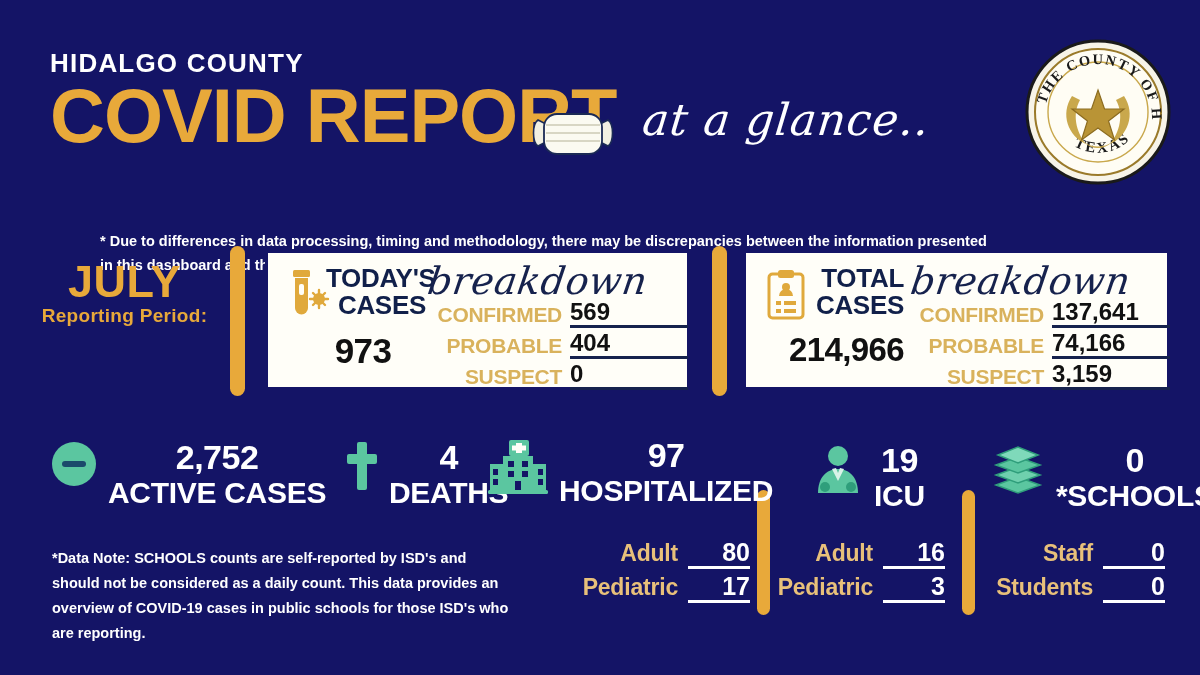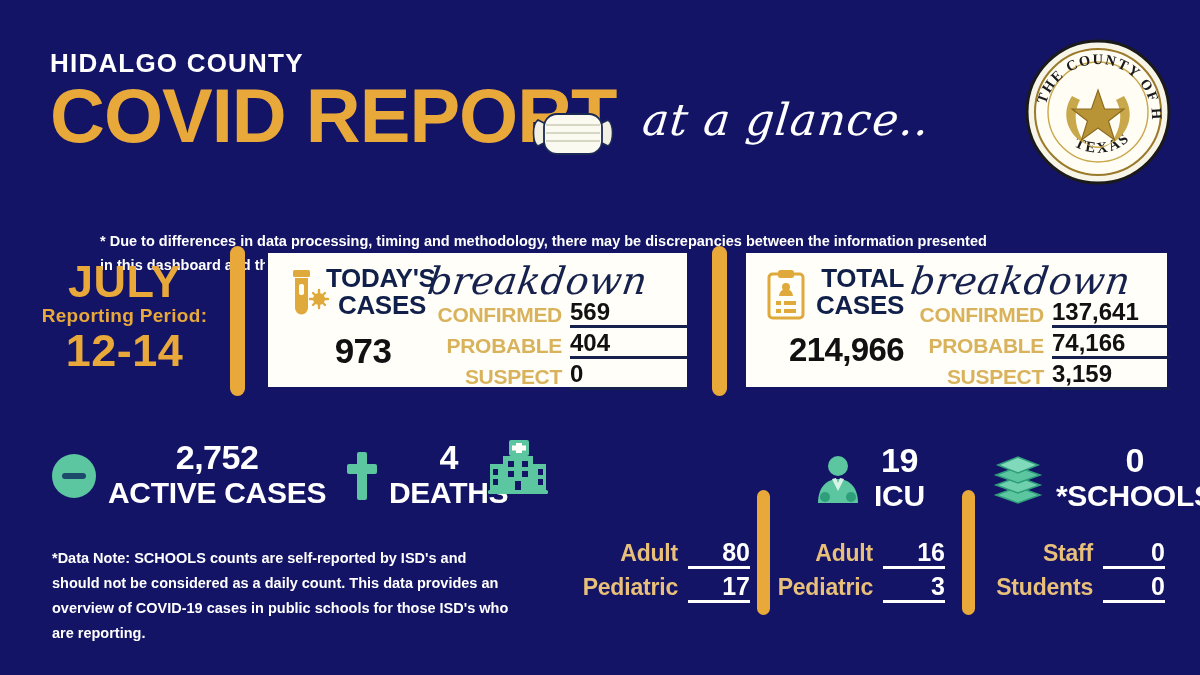--- a/index.html
+++ b/index.html
@@ -193,21 +193,21 @@
     text-align: left;
     line-height: 1.05;
     min-width: 118px;
     margin-left: 8px;
     padding-bottom: 1px;
   }
   
   .stat {
     position: absolute;
     display: flex;
-    align-items: center;
+    align-items: flex-start;
   }
   .stat-icon { flex: 0 0 auto; }
   .stat-text { margin-left: 10px; text-align: center; }
   .stat-num {
     color: #ffffff;
     font-size: 34px;
     font-weight: bold;
     line-height: 1;
     letter-spacing: -0.5px;
   }
@@ -299,21 +299,20 @@
     </text>
     <path d="M48 58 C36 76 44 98 62 106 C52 94 48 76 56 62 Z" fill="#c9a84c"></path>
     <path d="M100 58 C112 76 104 98 86 106 C96 94 100 76 92 62 Z" fill="#c9a84c"></path>
     <path d="M60 104 C68 110 80 110 88 104 C80 112 68 112 60 104 Z" fill="#c9a84c"></path>
     <polygon points="74,52 80.5,71 100,71 84.5,83 90.5,102 74,90 57.5,102 63.5,83 48,71 67.5,71" fill="#b99436" stroke="#8c6c20" stroke-width="1.2"></polygon>
   </svg>
 
   <div id="reporting-period">
     <div id="reporting-month">JULY</div>
     <div id="reporting-label">Reporting Period:</div>
-    <div id="reporting-days">12-14</div>
   </div>
 
   <div class="gold-bar" id="bar-today"></div>
   <div class="gold-bar" id="bar-total"></div>
   <div class="gold-bar" id="bar-icu"></div>
   <div class="gold-bar" id="bar-schools"></div>
 
   <div class="case-panel" id="panel-today">
     <div class="panel-inner">
       <svg class="panel-icon" viewBox="0 0 44 54">
@@ -419,20 +418,24 @@
         <rect x="21" y="33" width="6" height="6"></rect>
           <rect x="35" y="33" width="6" height="6"></rect>
         <rect x="6" y="31" width="5" height="6"></rect>
           <rect x="51" y="31" width="5" height="6"></rect>
         <rect x="6" y="41" width="5" height="6"></rect>
           <rect x="51" y="41" width="5" height="6"></rect>
         <rect x="28" y="43" width="6" height="9"></rect>
       </g>
       <rect x="1" y="52" width="60" height="4" rx="1.5" fill="#5bc6a0"></rect>
     </svg>
+    <div class="stat-text">
+      <div class="stat-num">97</div>
+      <div class="stat-label">HOSPITALIZED</div>
+    </div>
   </div>
 
   <div class="stat" id="stat-icu">
     <svg class="stat-icon" width="52" height="52" viewBox="0 0 52 52">
       <circle cx="26" cy="13" r="10" fill="#5bc6a0"></circle>
       <path d="M6 50 C6 35 14 26 26 26 C38 26 46 35 46 50 Z" fill="#5bc6a0"></path>
       <path d="M20 26 L26 38 L32 26 L28 25 L26 30 L24 25 Z" fill="#d9f3e8"></path>
       <circle cx="13" cy="44" r="5" fill="#2f9e7b"></circle>
       <circle cx="39" cy="44" r="5" fill="#2f9e7b"></circle>
     </svg>

